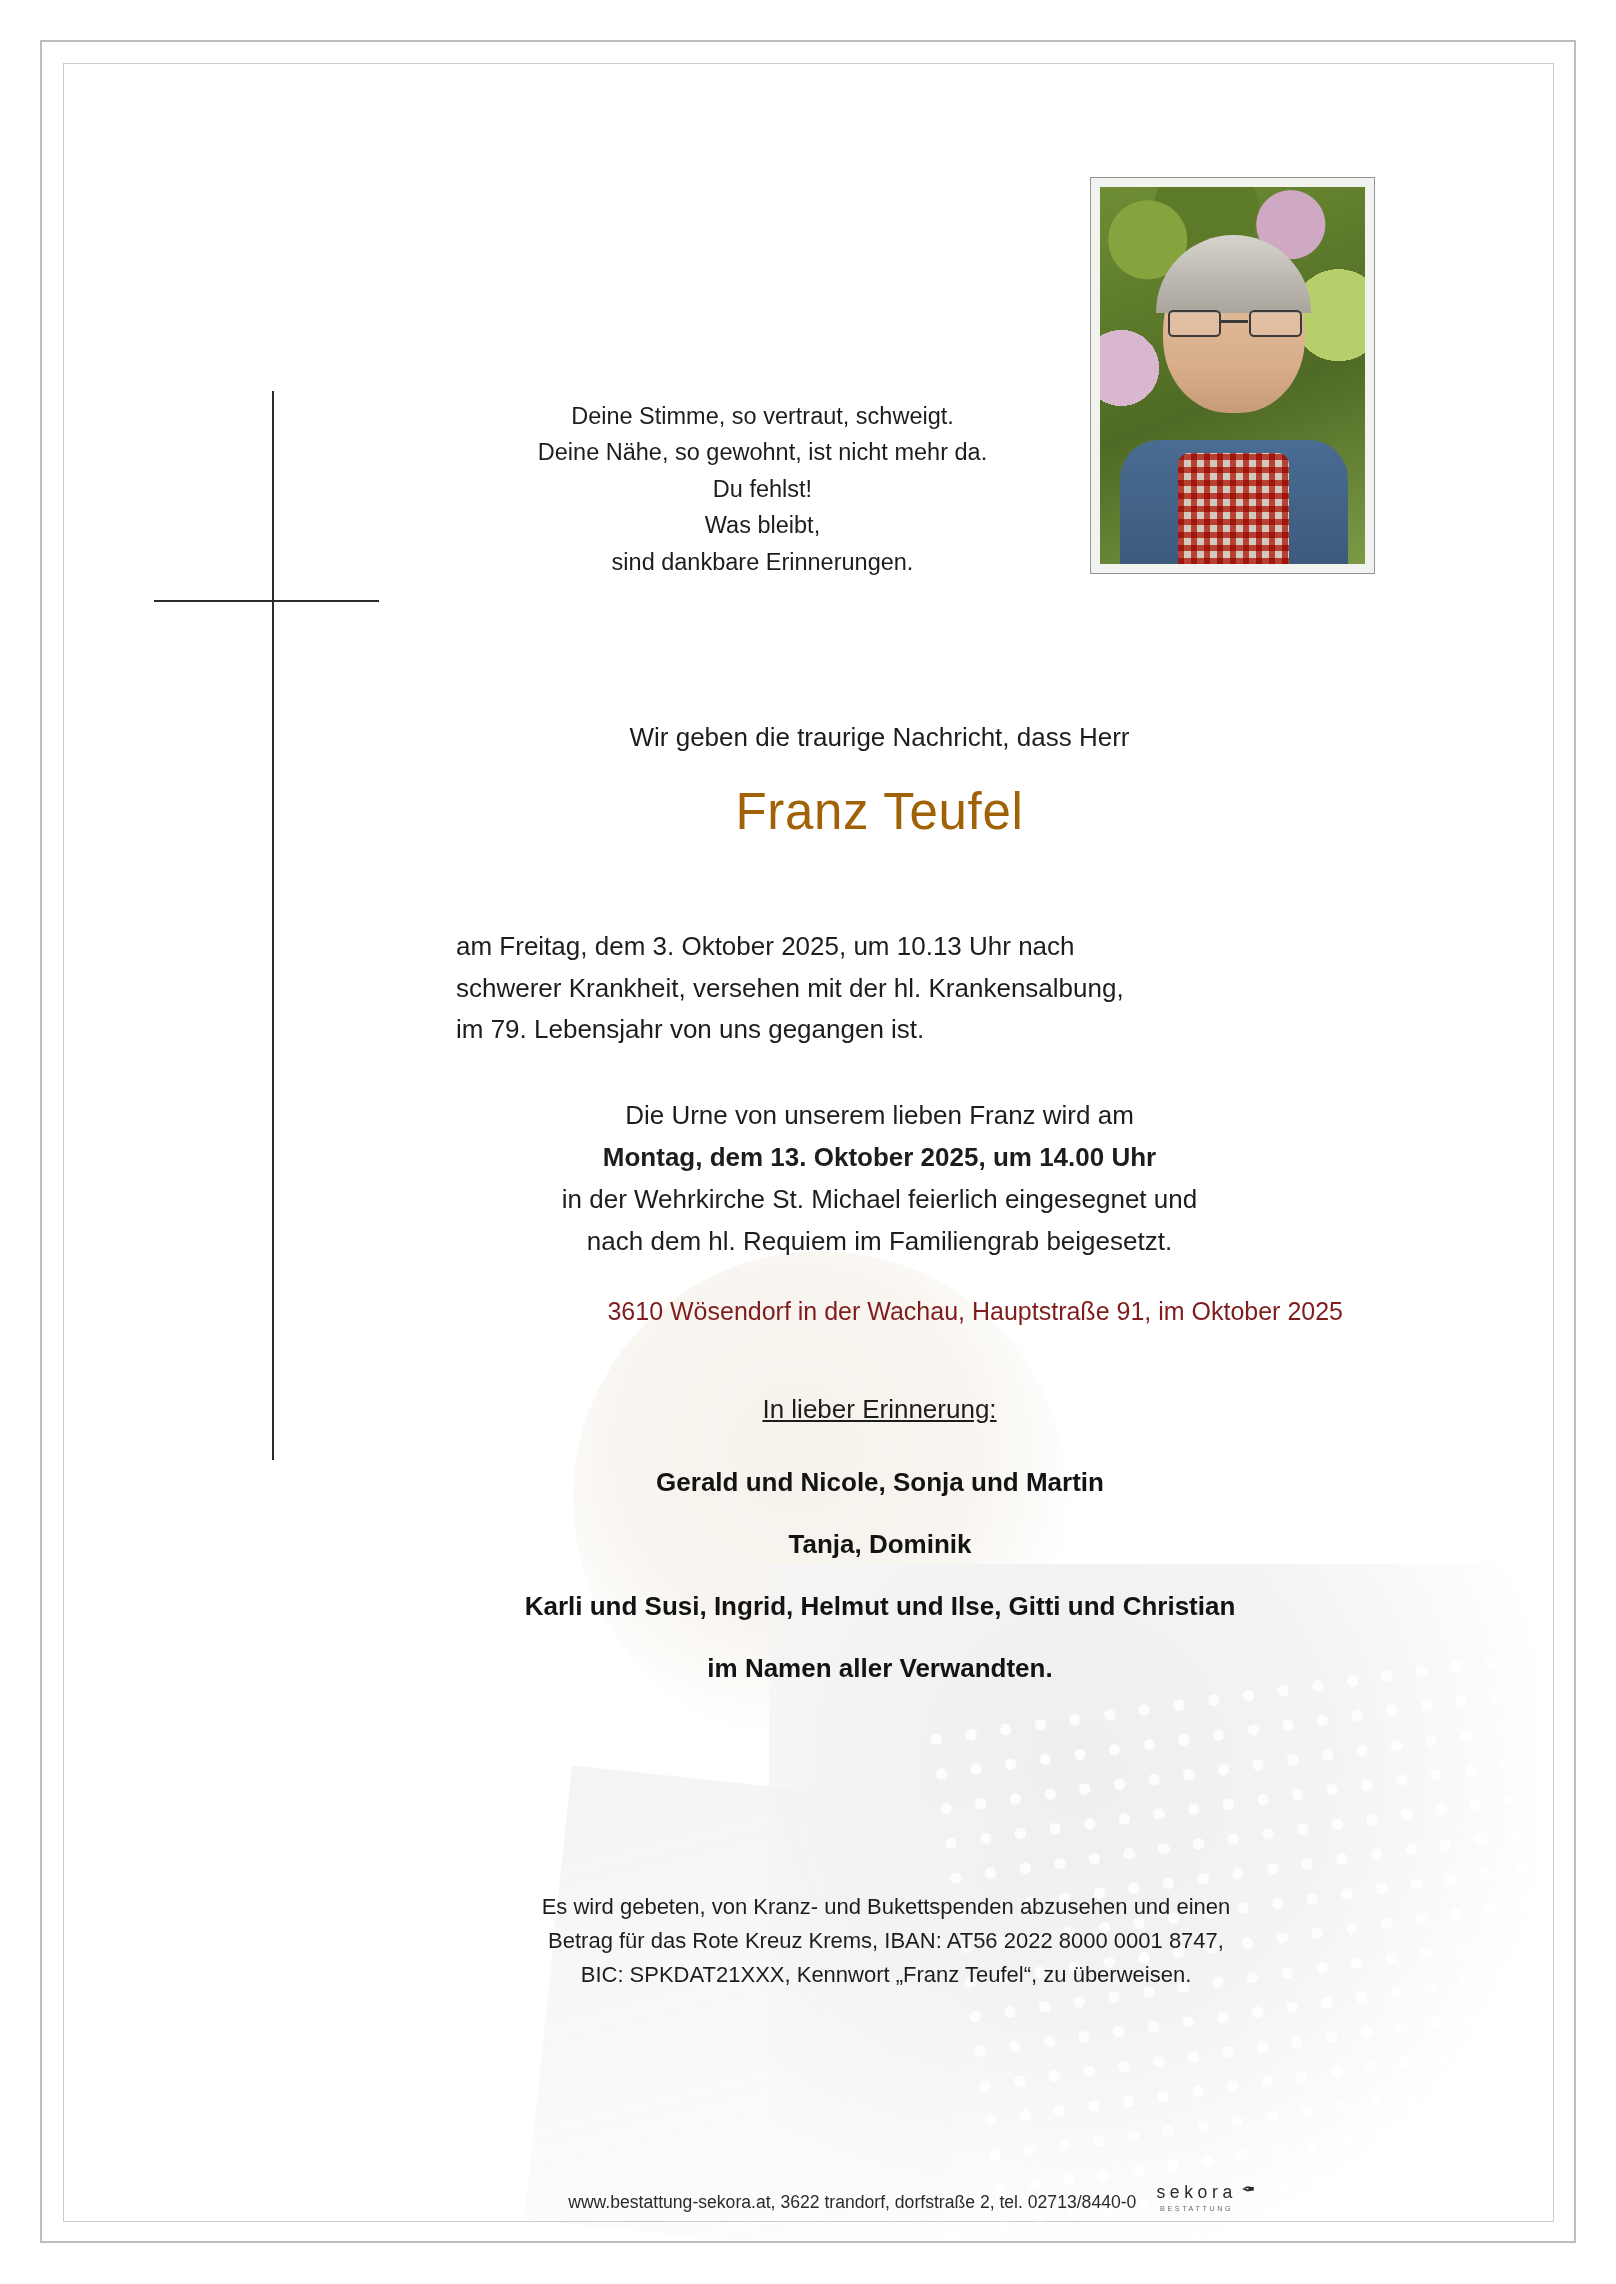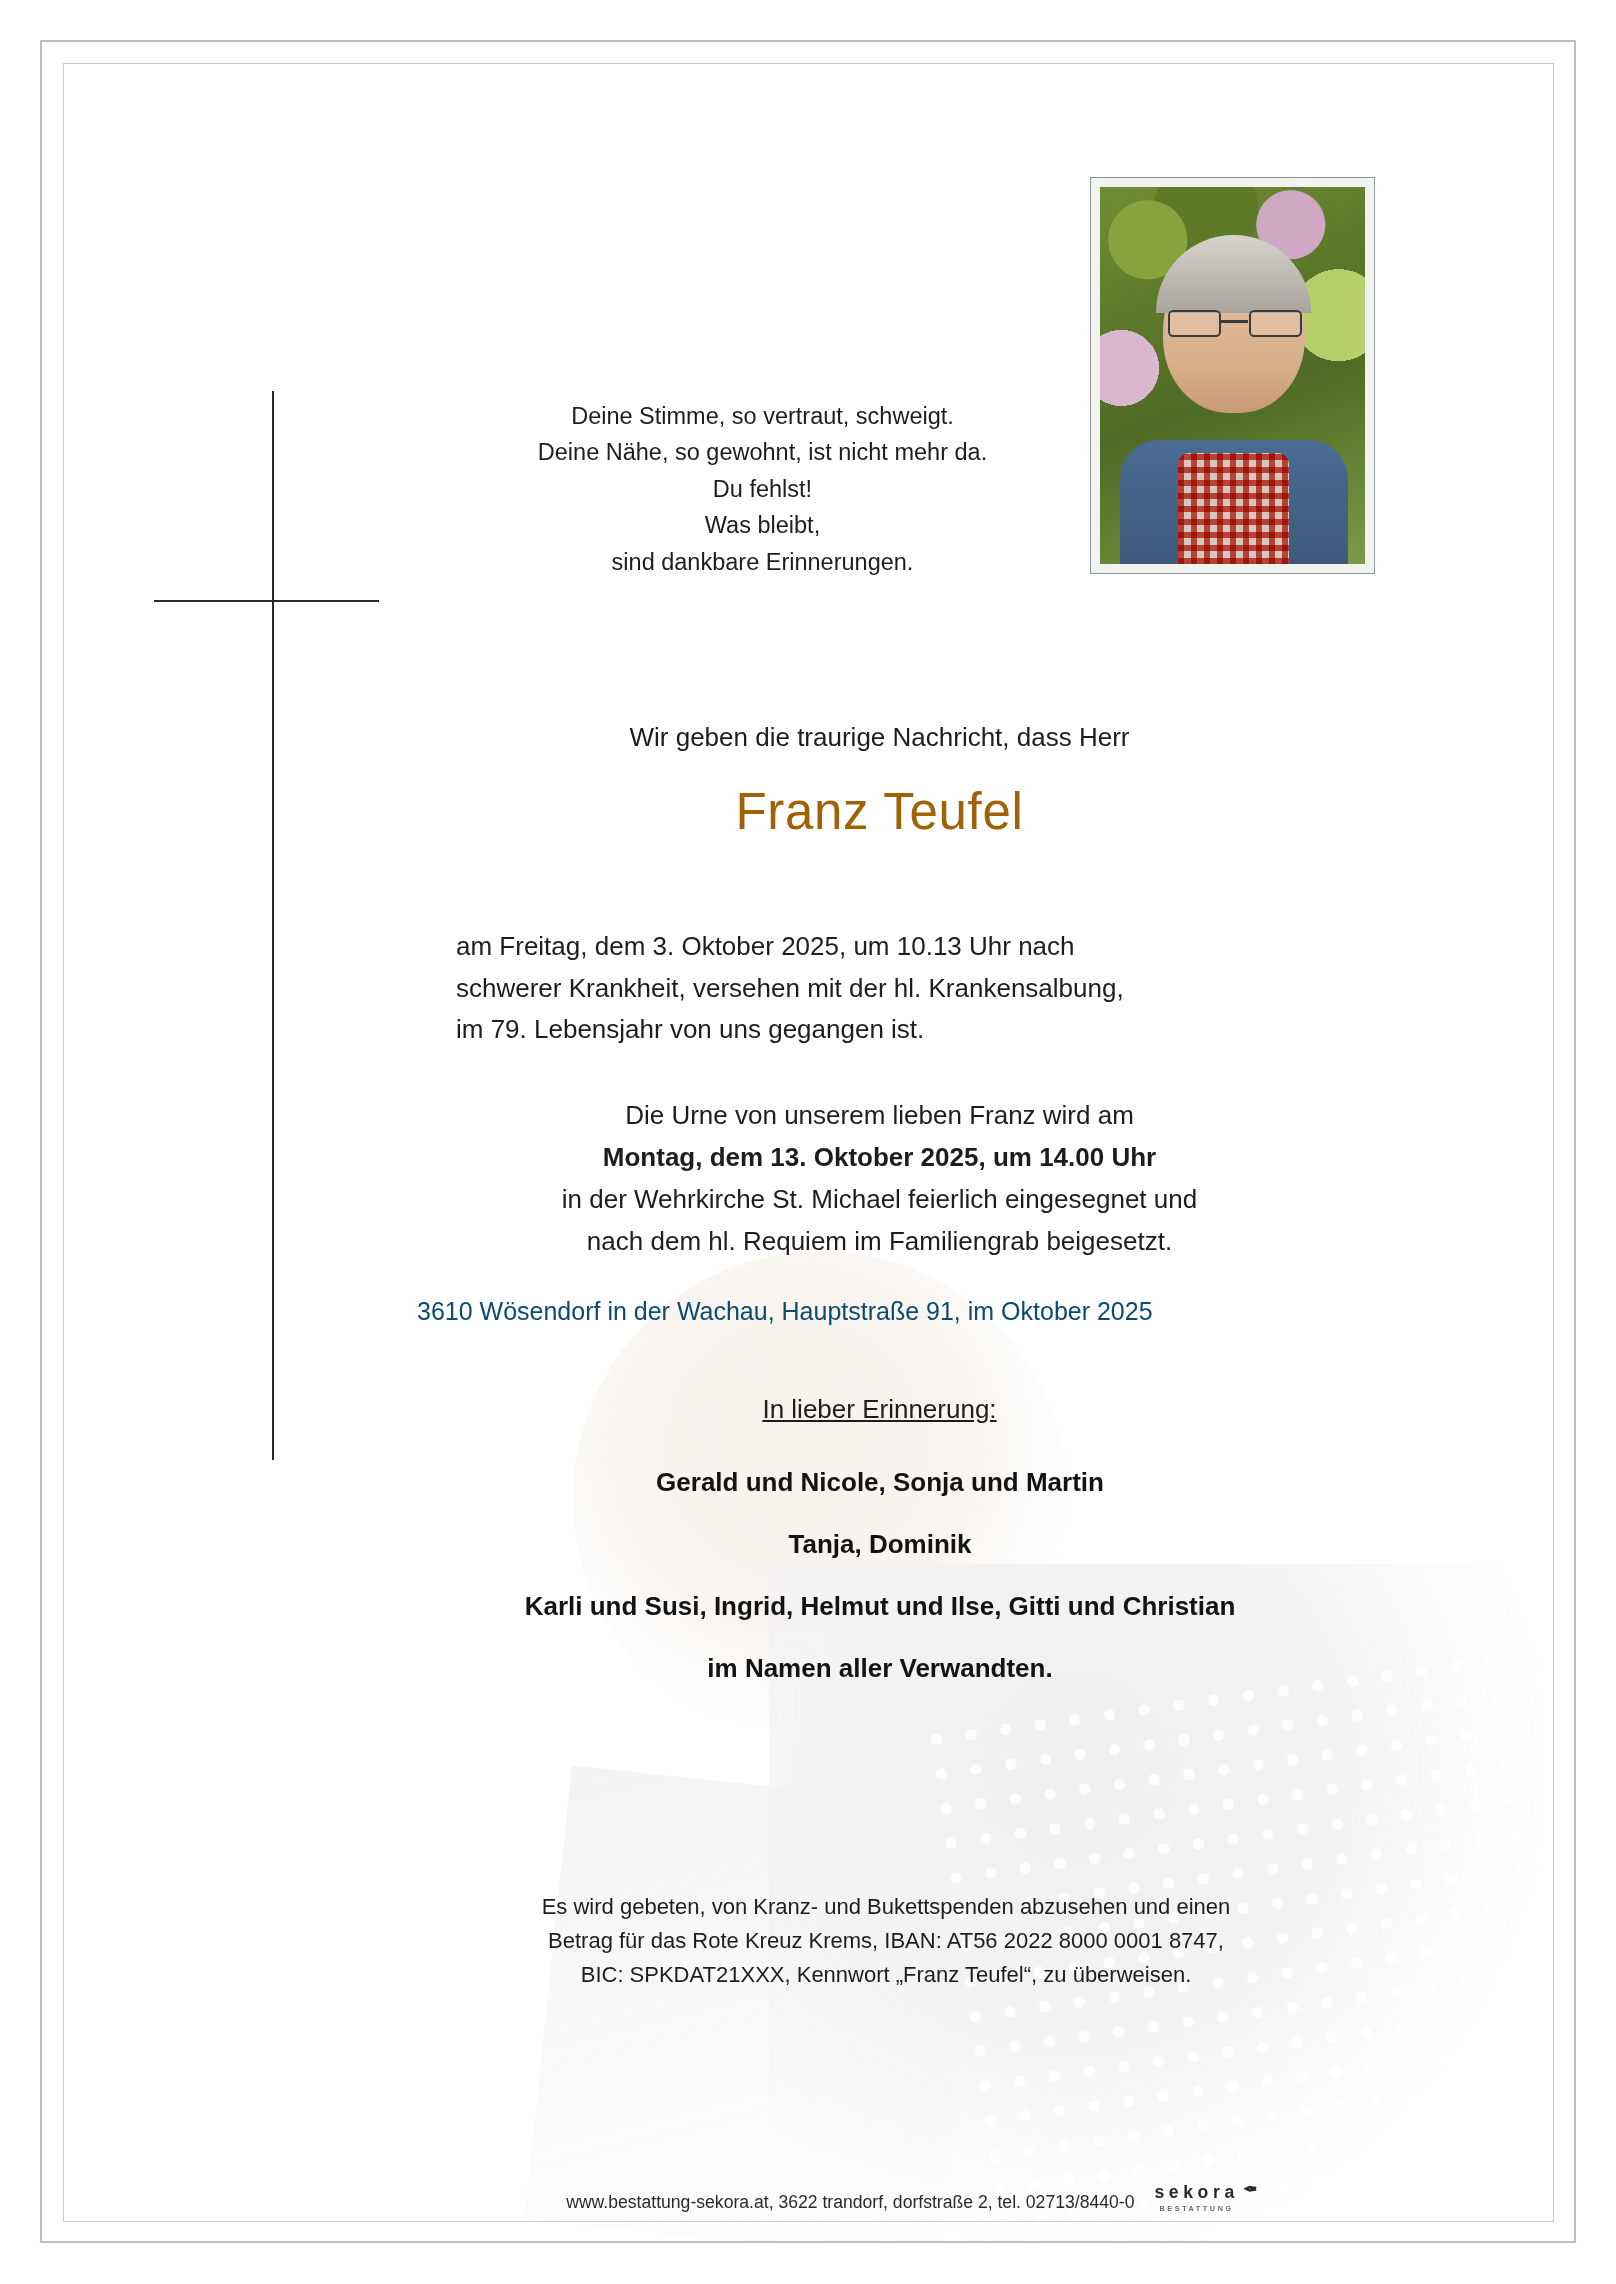--- a/index.html
+++ b/index.html
@@ -248,23 +248,23 @@
     font-size: 26px;
     line-height: 1.62;
     color: #1d1d1d;
   }
   .urne .bold { font-weight: bold; }
   .place {
     position: absolute;
     left: 417px;
     top: 1297px;
     width: 926px;
-    text-align: left;
+    text-align: right;
     font-size: 25px;
-    color: #0c4a6e;
+    color: #7f1d1d;
   }
   .memory-title {
     position: absolute;
     left: 456px;
     top: 1394px;
     width: 847px;
     text-align: center;
     font-size: 26px;
     color: #1d1d1d;
     text-decoration: underline;
@@ -315,21 +315,20 @@
     gap: 20px;
   }
   .footer-text {
     font-size: 17.6px;
     color: #2a2a2a;
   }
   .logo {
     position: relative;
     display: inline-block;
     text-align: center;
-    font-weight: bold;
   }
   .logo .word {
     font-size: 17.6px;
     letter-spacing: 4.6px;
     color: #2a2a2a;
   }
   .logo .sub {
     font-size: 7.2px;
     letter-spacing: 2.6px;
     color: #6a6a6a;

